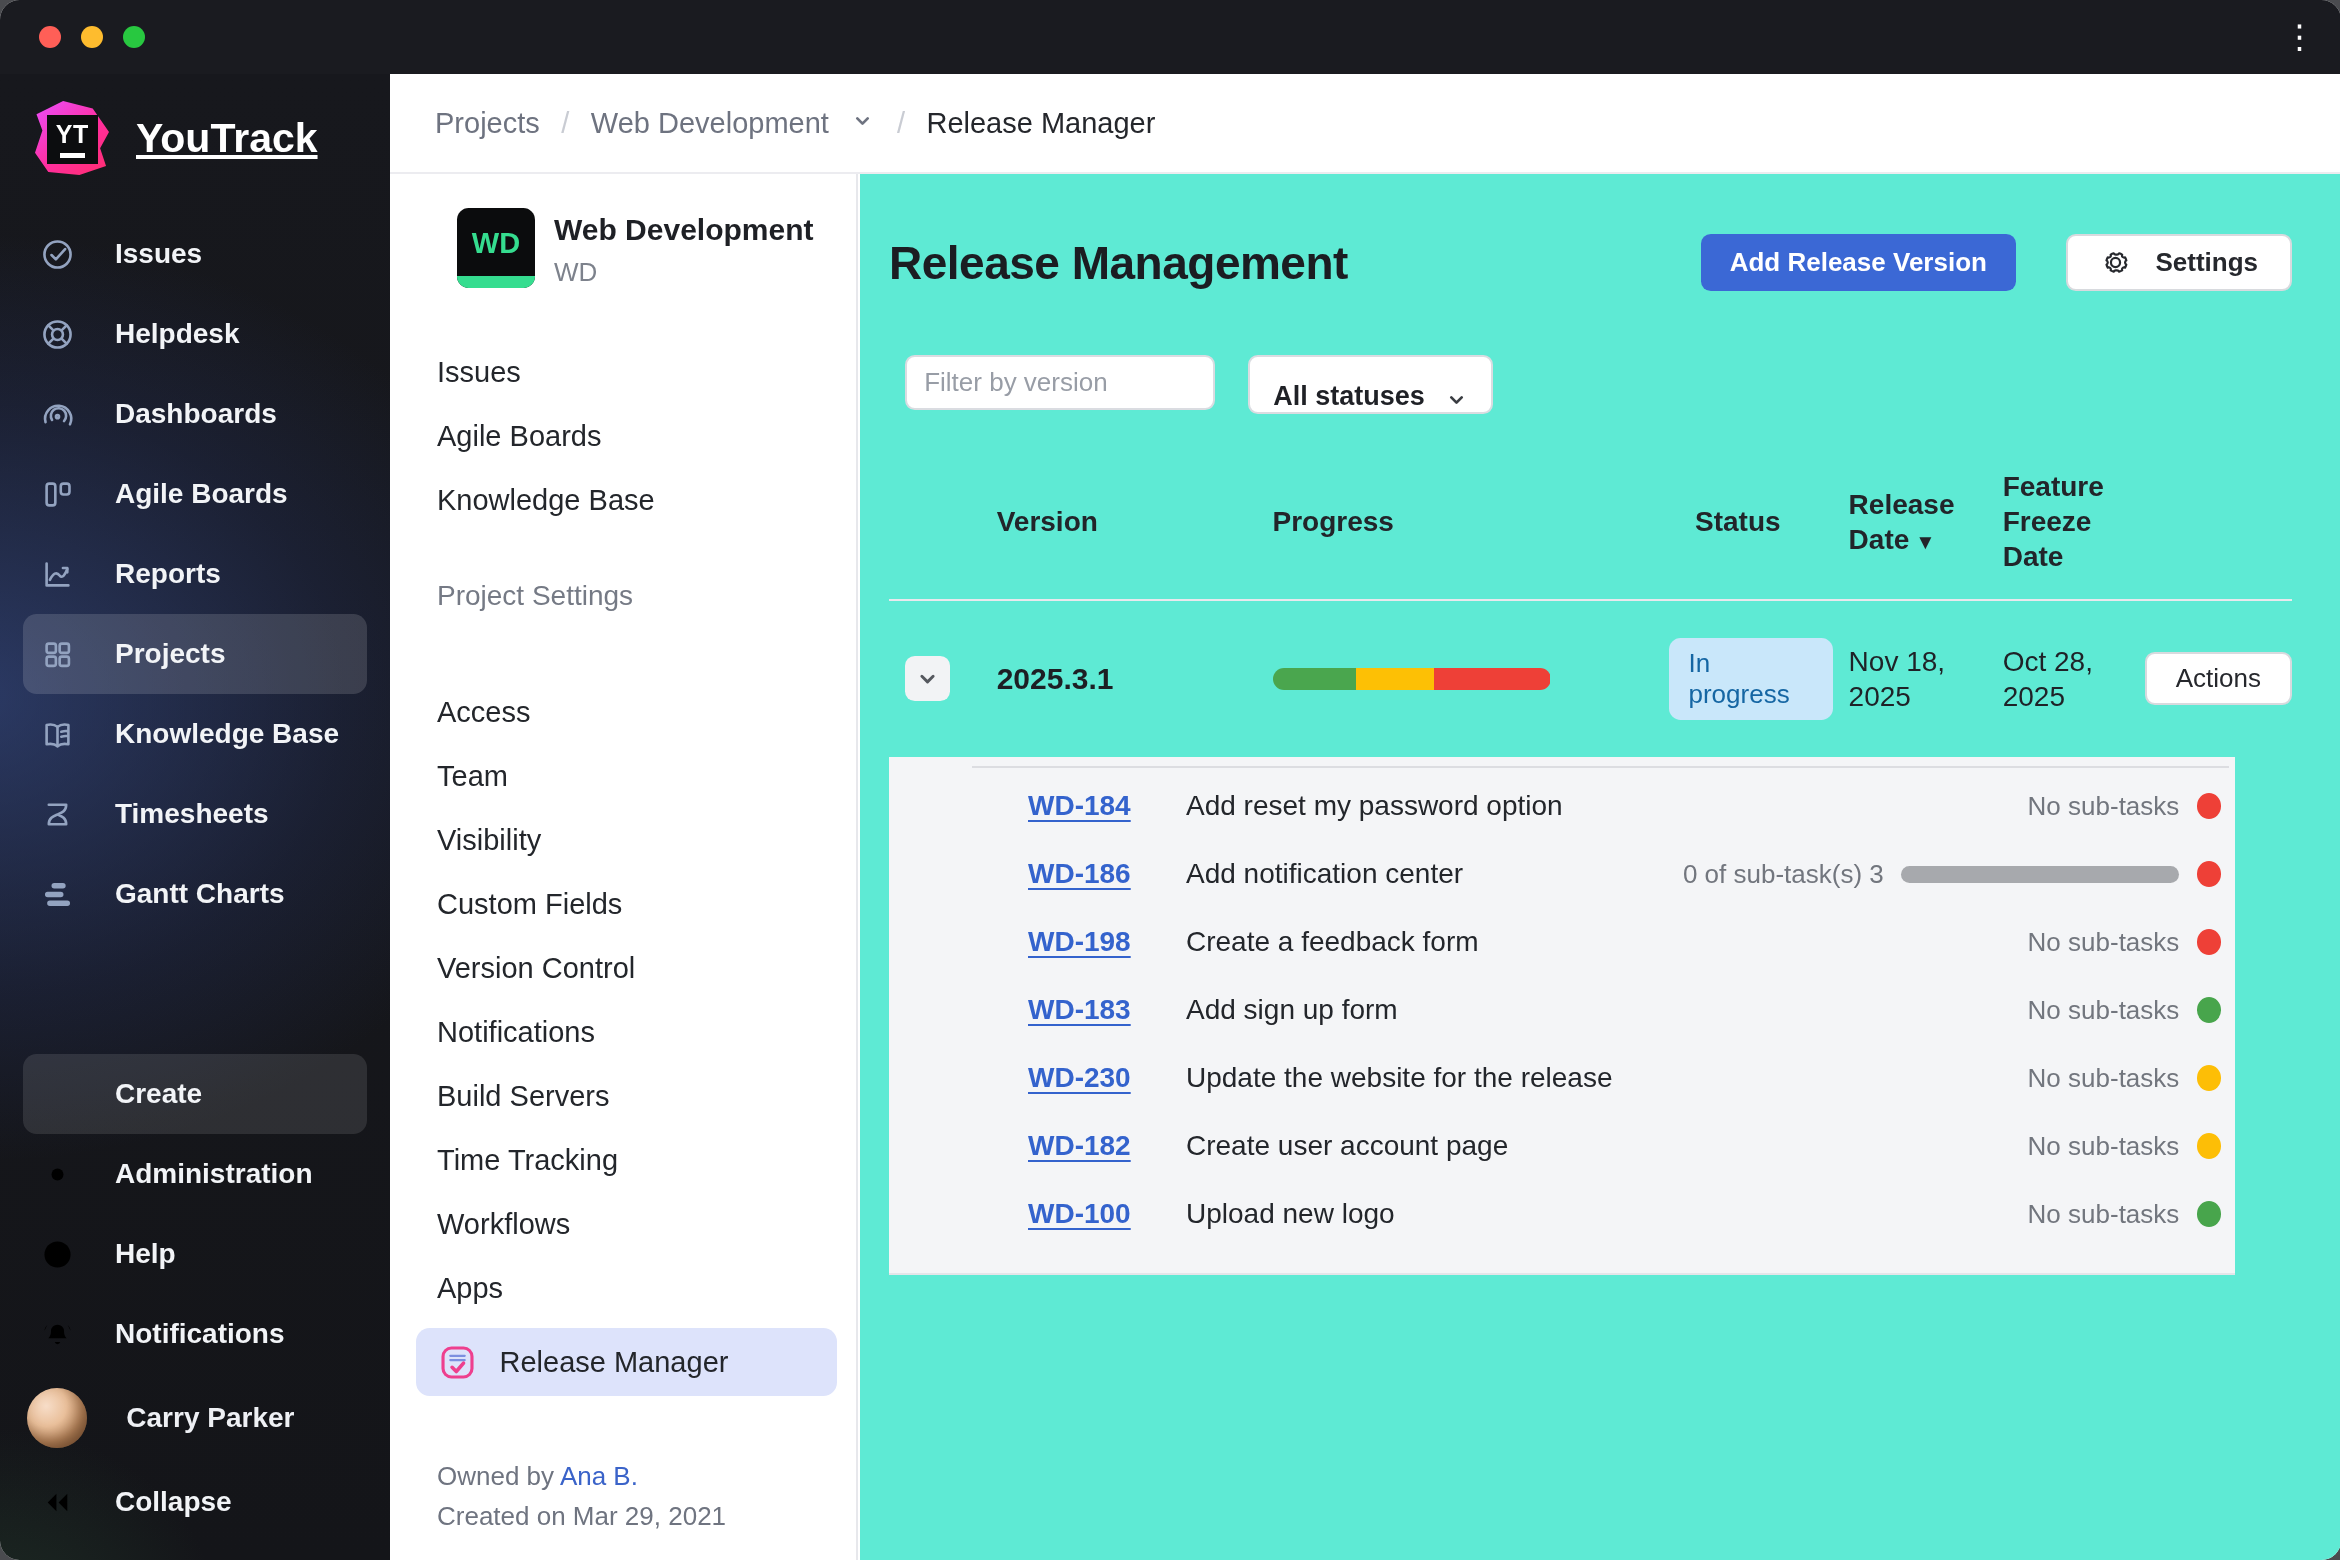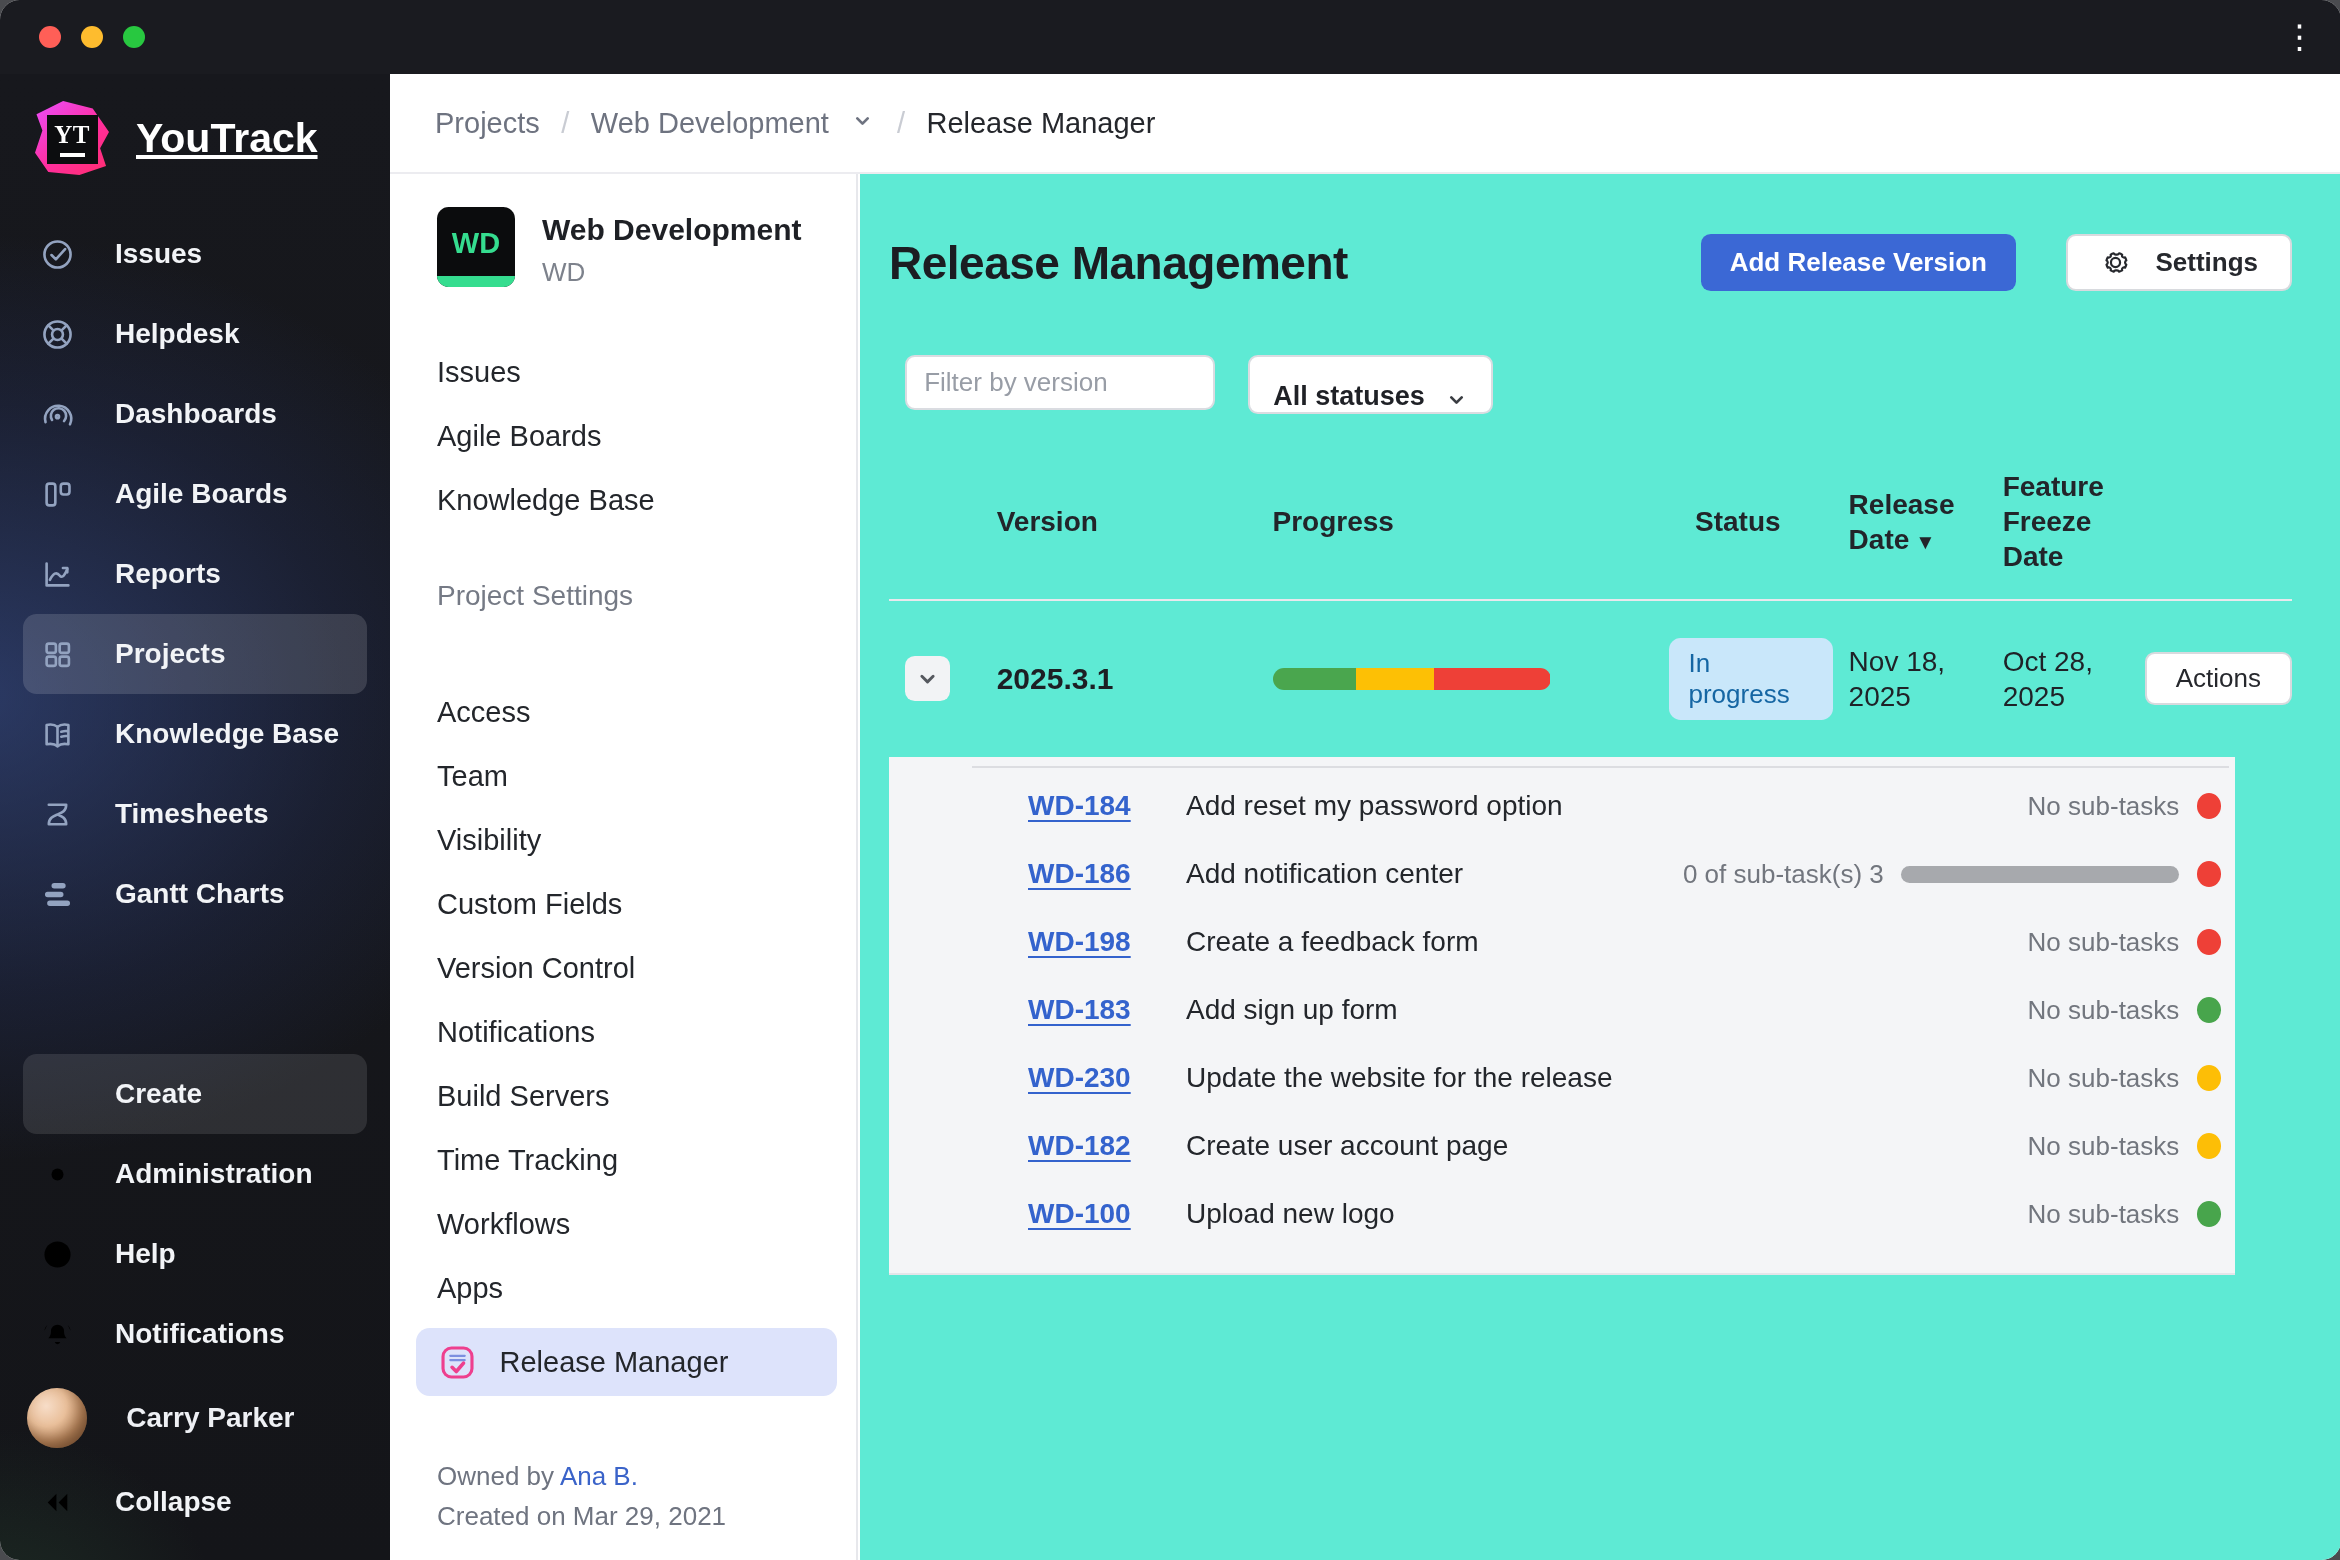--- a/index.html
+++ b/index.html
@@ -13,21 +13,21 @@
   .tl-red{background:#ff5f57;} .tl-yellow{background:#febc2e;} .tl-green{background:#28c840;}
   .menu-dots{position:absolute;top:15.6px;right:25px;color:#fff;font-size:33px;line-height:41px;letter-spacing:0;cursor:default;}
 
   
   .sidebar{position:absolute;top:74px;left:0;width:390px;bottom:0;color:#eef0f4;display:flex;flex-direction:column;
     background:
       radial-gradient(800px 644px at -6% 42%, rgba(64,92,172,.50), rgba(42,58,116,.26) 46%, rgba(20,22,28,0) 72%),
       radial-gradient(312px 273px at 0% 104%, rgba(58,118,72,.22), rgba(0,0,0,0) 70%),
       linear-gradient(#17181d,#141519);}
   .logo-row{display:flex;align-items:center;gap:25px;padding:25px 0 37px 33px;}
-  .logo-mark{position:relative;width:78px;height:78px;flex:0 0 78px;font-family:Liberation Serif, serif;}
+  .logo-mark{position:relative;width:78px;height:78px;flex:0 0 78px;}
   .logo-pink{position:absolute;inset:2px;background:linear-gradient(140deg,#e94fff 0%,#ff2e9d 55%,#ff2e6e 100%);
     clip-path:polygon(38% 0,78% 10%,100% 42%,88% 64%,96% 88%,60% 100%,18% 96%,0 70%,10% 40%,2% 18%);}
   .logo-box{position:absolute;left:13.7px;top:15.6px;width:51px;height:49px;background:#0c0d0f;display:flex;flex-direction:column;align-items:center;justify-content:center;}
   .logo-box b{color:#fff;font-size:25px;letter-spacing:0.5px;}
   .logo-box i{display:block;width:25px;height:4.9px;background:#fff;margin-top:3.9px;}
   .logo-text{font-size:41px;font-weight:700;color:#fff;text-decoration:underline;}
   .nav{display:flex;flex-direction:column;padding:0 23.4px;}
   .nav-item{display:flex;align-items:center;gap:39px;height:80px;padding:0 0 0 15.6px;border-radius:13.7px;font-size:28px;font-weight:600;color:#f2f4f7;cursor:pointer;}
   .nav-item .ic{width:37px;height:37px;flex:0 0 37px;display:flex;align-items:center;justify-content:center;}
   .nav-item.selected{background:rgba(255,255,255,.14);}
@@ -42,21 +42,21 @@
   .breadcrumb{position:absolute;left:390px;top:74px;right:0;height:98px;background:#fff;border-bottom:2px solid #ececf0;
     display:flex;align-items:center;gap:21.5px;padding-left:45px;font-size:29px;color:#6e7380;z-index:4;}
   .breadcrumb .sep{color:#c9ccd3;font-size:29px;}
   .breadcrumb .crumb{cursor:pointer;}
   .breadcrumb .current{color:#25272c;}
   .bc-chevron svg{stroke:#6e7380;fill:none;stroke-width:2.6;stroke-linecap:round;stroke-linejoin:round;}
 
   
   .project-panel{position:absolute;left:390px;top:172px;width:468px;bottom:0;background:#fff;border-right:2px solid #e7e8ec;
     box-sizing:border-box;padding:35px 0 23.4px 47px;display:flex;flex-direction:column;}
-  .proj-head{display:flex;gap:27px;align-items:center;}
+  .proj-head{display:flex;gap:19px;align-items:flex-end;margin-left:20px;}
   .proj-avatar{width:78px;height:80px;border-radius:11.7px;background:#0b0c0d;position:relative;overflow:hidden;flex:0 0 78px;
     display:flex;align-items:center;justify-content:center;}
   .proj-avatar b{color:#35dd8f;font-size:29px;margin-top:-7.8px;}
   .proj-avatar i{position:absolute;left:0;right:0;bottom:0;height:11.7px;background:#35dd8f;}
   .proj-name{font-size:30px;font-weight:700;color:#1e2025;margin-top:5.9px;}
   .proj-key{font-size:26px;color:#7d828c;margin-top:9.8px;}
   .proj-links{margin-top:53px;display:flex;flex-direction:column;gap:0;}
   .plink{font-size:29px;color:#23262b;height:64px;display:flex;align-items:center;cursor:pointer;}
   .psec-header{font-size:28px;color:#757a85;margin-top:31px;height:64px;display:flex;align-items:center;}
   .app-item{display:flex;align-items:center;gap:21.5px;height:68px;margin:7.8px 19.5px 0 -21.5px;padding-left:21.5px;border-radius:13.7px;background:#dde3fb;font-size:29px;color:#23262b;cursor:pointer;}

